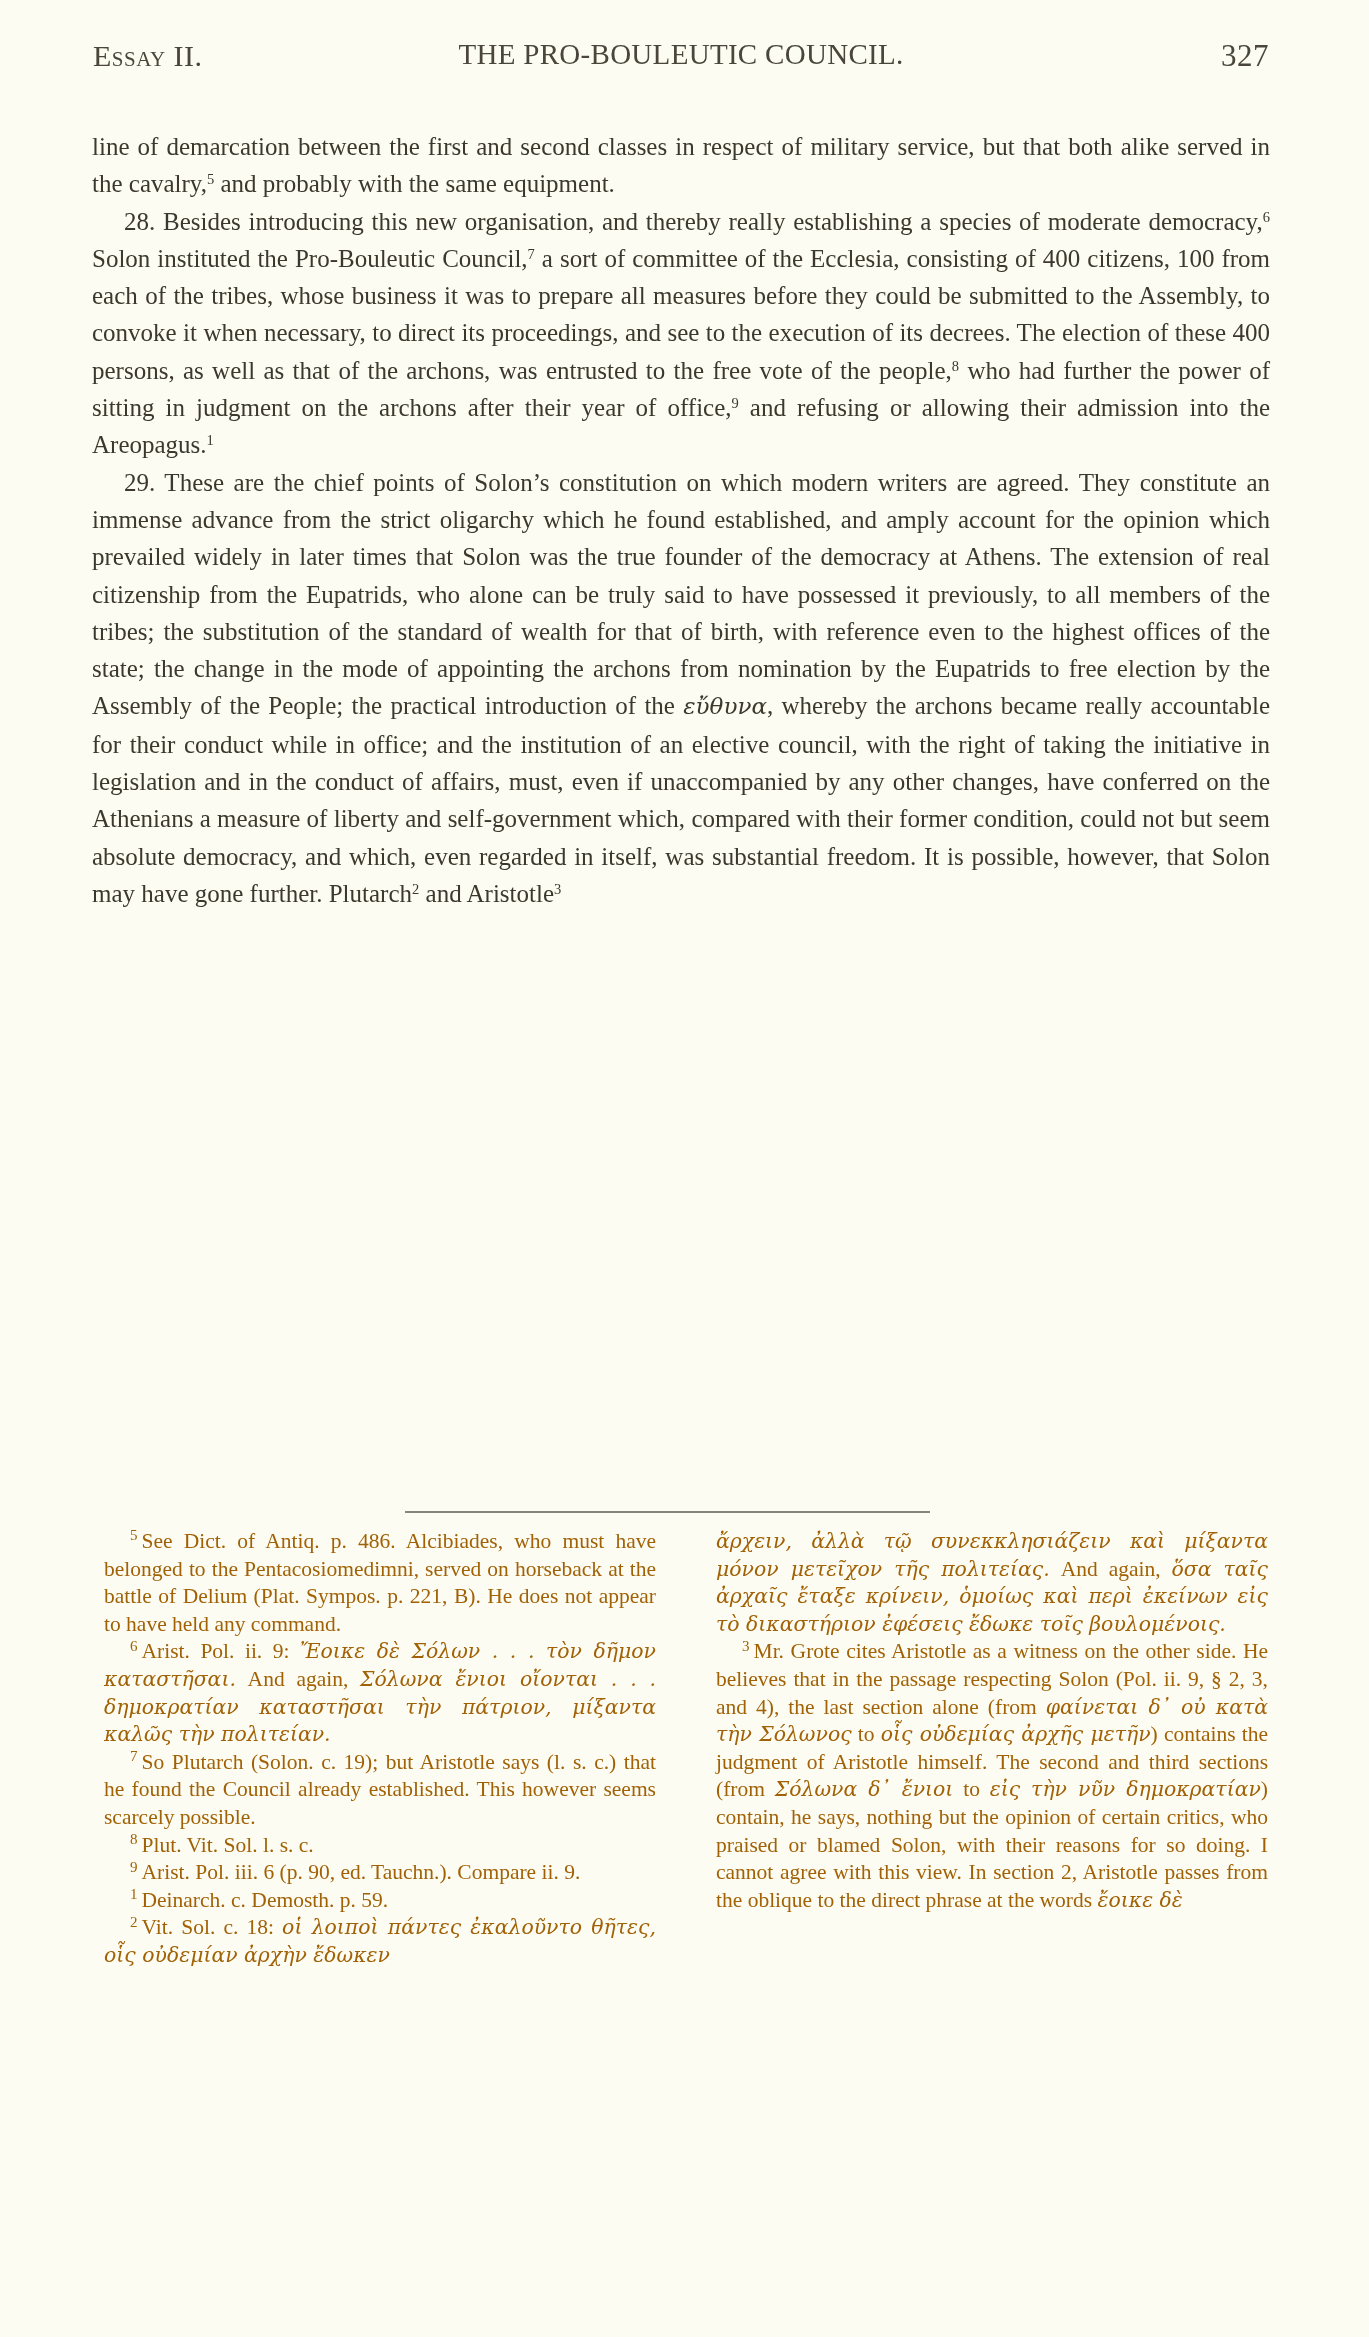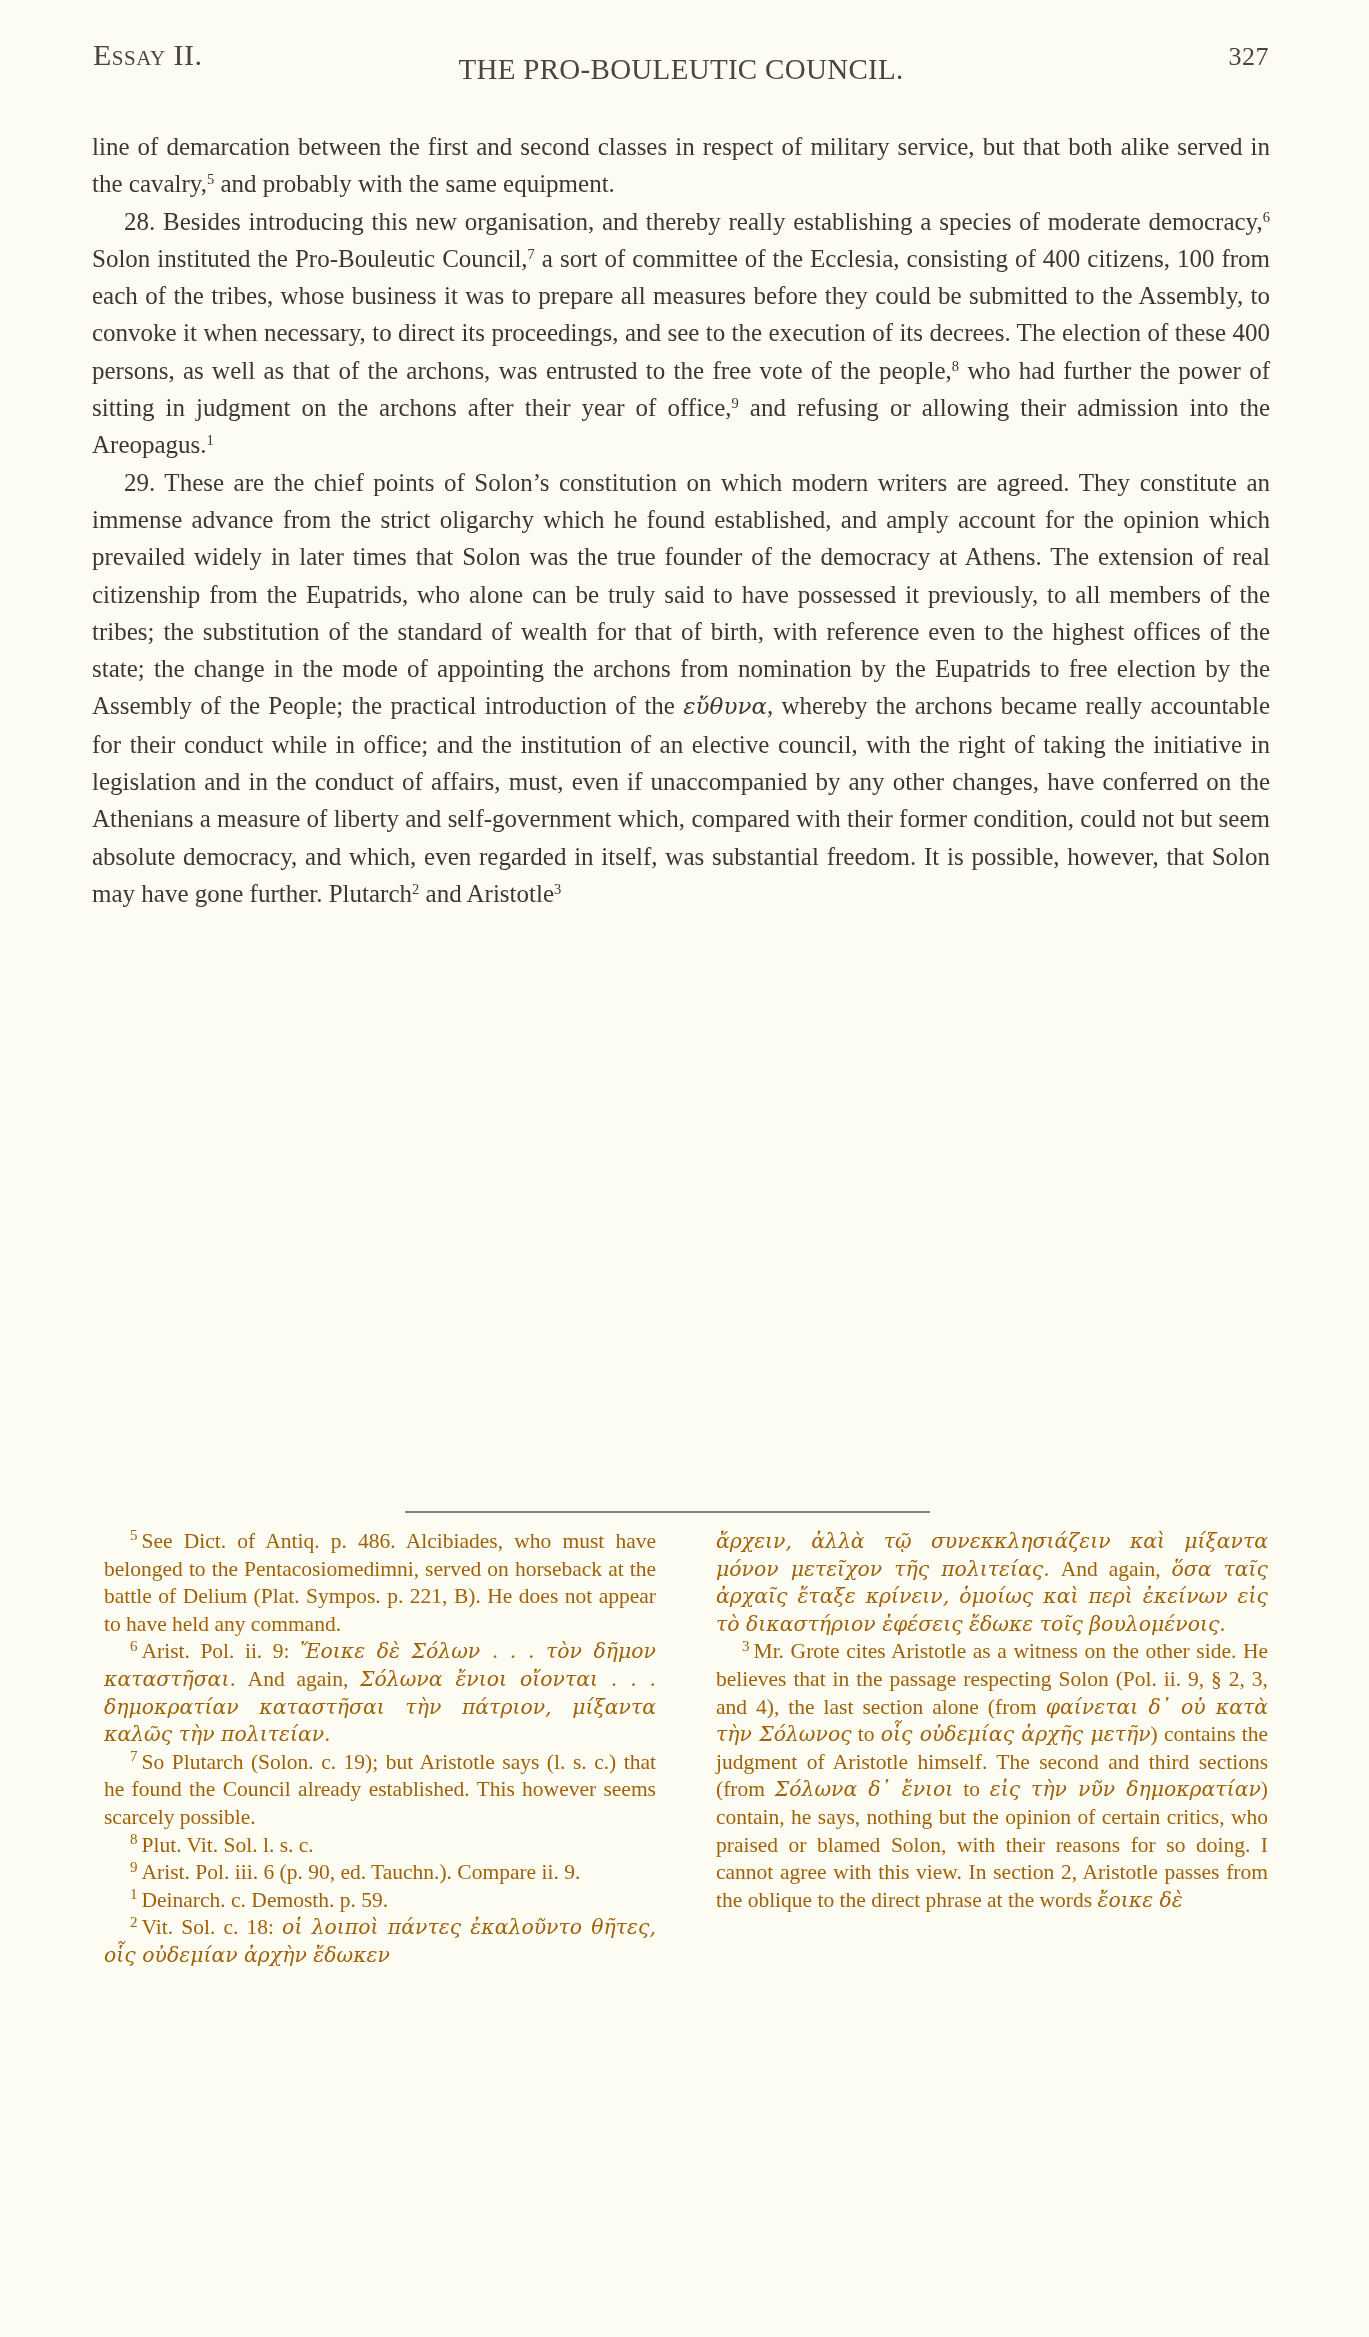--- a/index.html
+++ b/index.html
@@ -12,22 +12,22 @@
     overflow: hidden;
   }
   .page { position: absolute; left: 0; top: 0; width: 1369px; height: 2337px; }
 
   .running-head {
     position: absolute; left: 93px; top: 38px; width: 1176px; height: 44px;
     display: flex; align-items: baseline; justify-content: space-between;
     font-size: 30px; letter-spacing: 0.5px; color: #4a463c;
   }
   .rh-essay { font-variant: small-caps; }
-  .rh-title { position: absolute; left: 0; right: 0; text-align: center; font-size: 29px; letter-spacing: 0.3px; margin-top: 15px; }
-  .rh-page { font-size: 26px; margin-left: auto; }
+  .rh-title { position: absolute; left: 0; right: 0; text-align: center; font-size: 29px; letter-spacing: 0.3px; }
+  .rh-page { font-size: 31px; margin-left: auto; }
 
   .body-text {
     position: absolute; left: 92px; top: 128px; width: 1178px;
     font-size: 25px; line-height: 37.3px;
     text-align: justify; color: #3c382e;
   }
   .body-text p { margin: 0; text-indent: 0; }
   .body-text p.indent { text-indent: 32px; }
   sup { font-size: 58%; vertical-align: 0.55em; line-height: 0; }
   .greek { font-style: italic; font-family: "DejaVu Serif", serif; font-size: 92%; }

